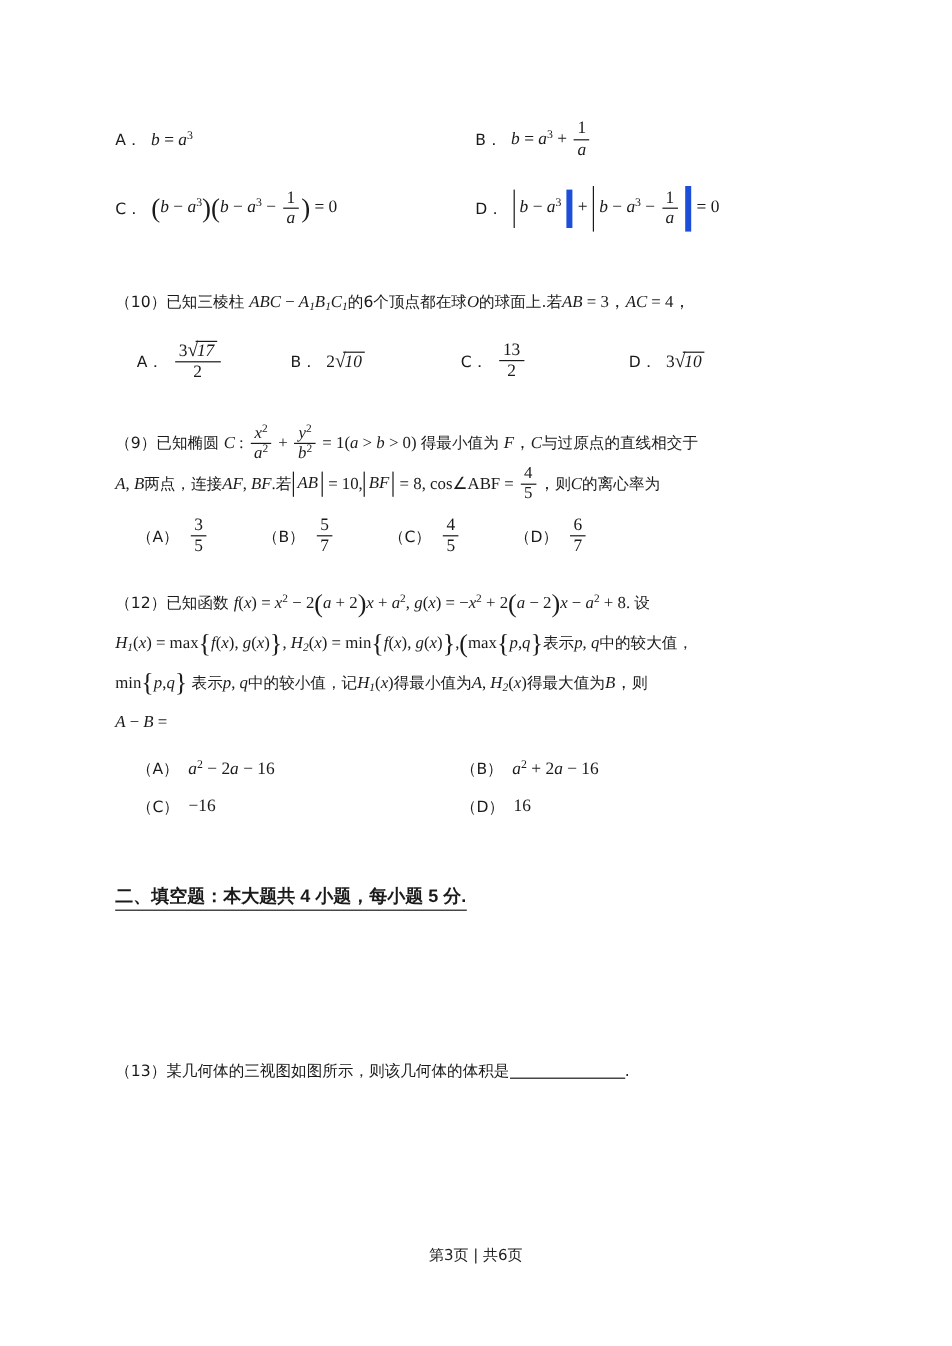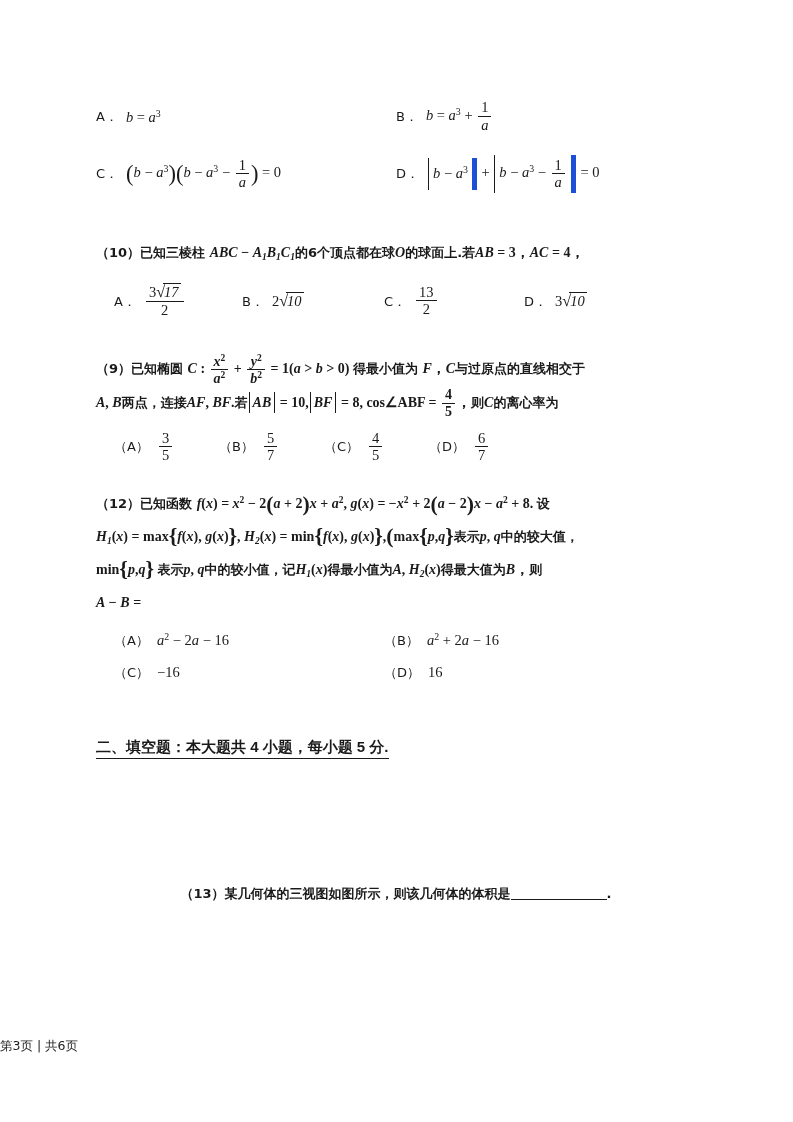--- a/index.html
+++ b/index.html
@@ -82,40 +82,39 @@
     margin-bottom: 4px;
   }
   .opt-row .cell { display: flex; align-items: center; }
   .opt-label { margin-right: 8px; white-space: nowrap; }
 
   .q-block { font-size: 14px; }
   .q-line {
     font-size: 14px;
     line-height: 2.35;
     white-space: nowrap;
-    font-weight: bold;
-  }
-  .q-line.cjk { font-family: "DejaVu Sans", sans-serif; text-align: center; }
+  }
+  .q-line.cjk { font-family: "DejaVu Sans", sans-serif; }
   .cjk { font-family: "DejaVu Sans", sans-serif; font-size: 13px; }
 
   .section-head {
     font-family: Liberation Sans, sans-serif;
     font-weight: bold;
     font-size: 15px;
     display: inline-block;
     border-bottom: 1.6px solid #1a1a1a;
     padding-bottom: 1px;
   }
 
   .footer {
     position: absolute;
     left: 0;
     right: 0;
     top: 1038px;
-    text-align: left;
+    text-align: center;
     font-family: "DejaVu Sans", sans-serif;
     font-size: 12.5px;
     color: #222;
   }
   .blank-line {
     display: inline-block;
     border-bottom: 1px solid #1a1a1a;
     width: 96px;
     height: 0.95em;
     vertical-align: -0.15em;

